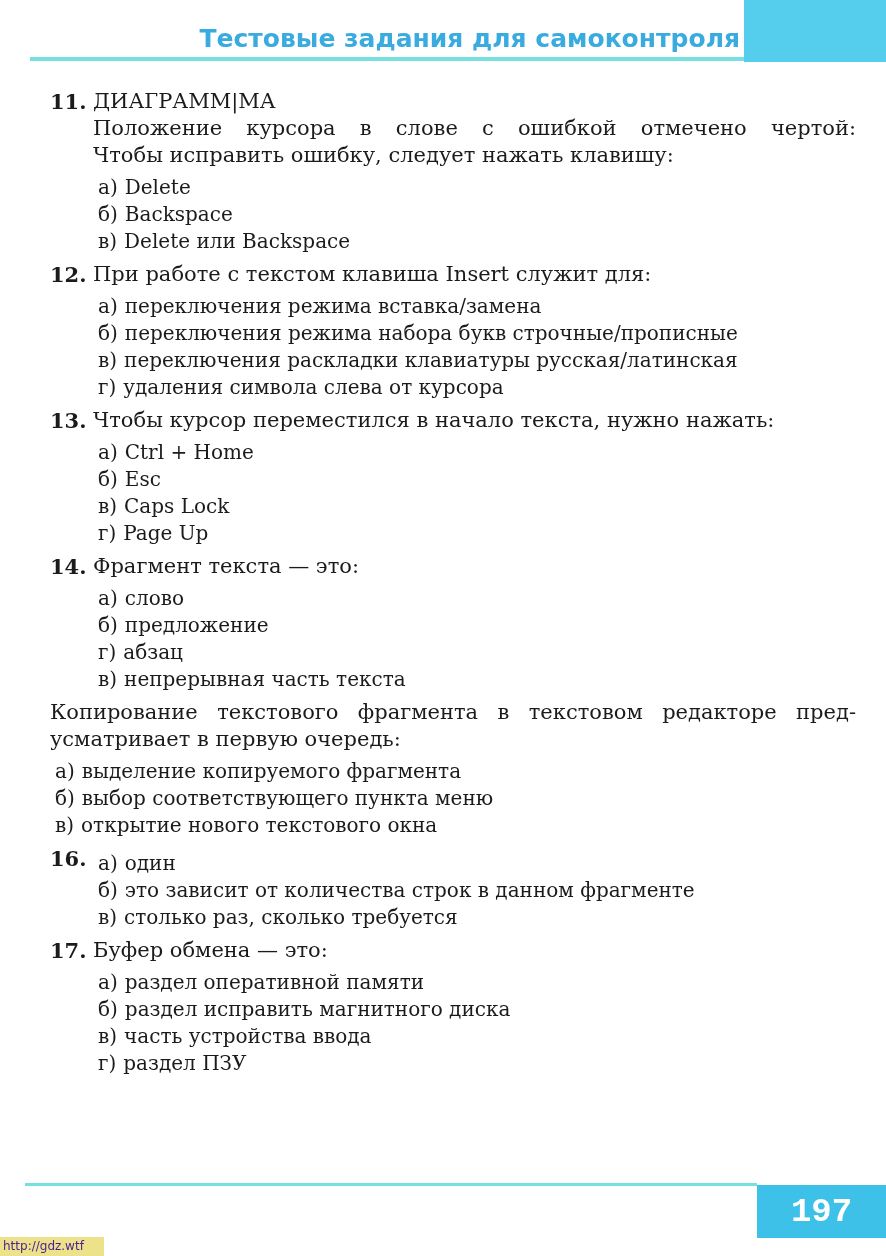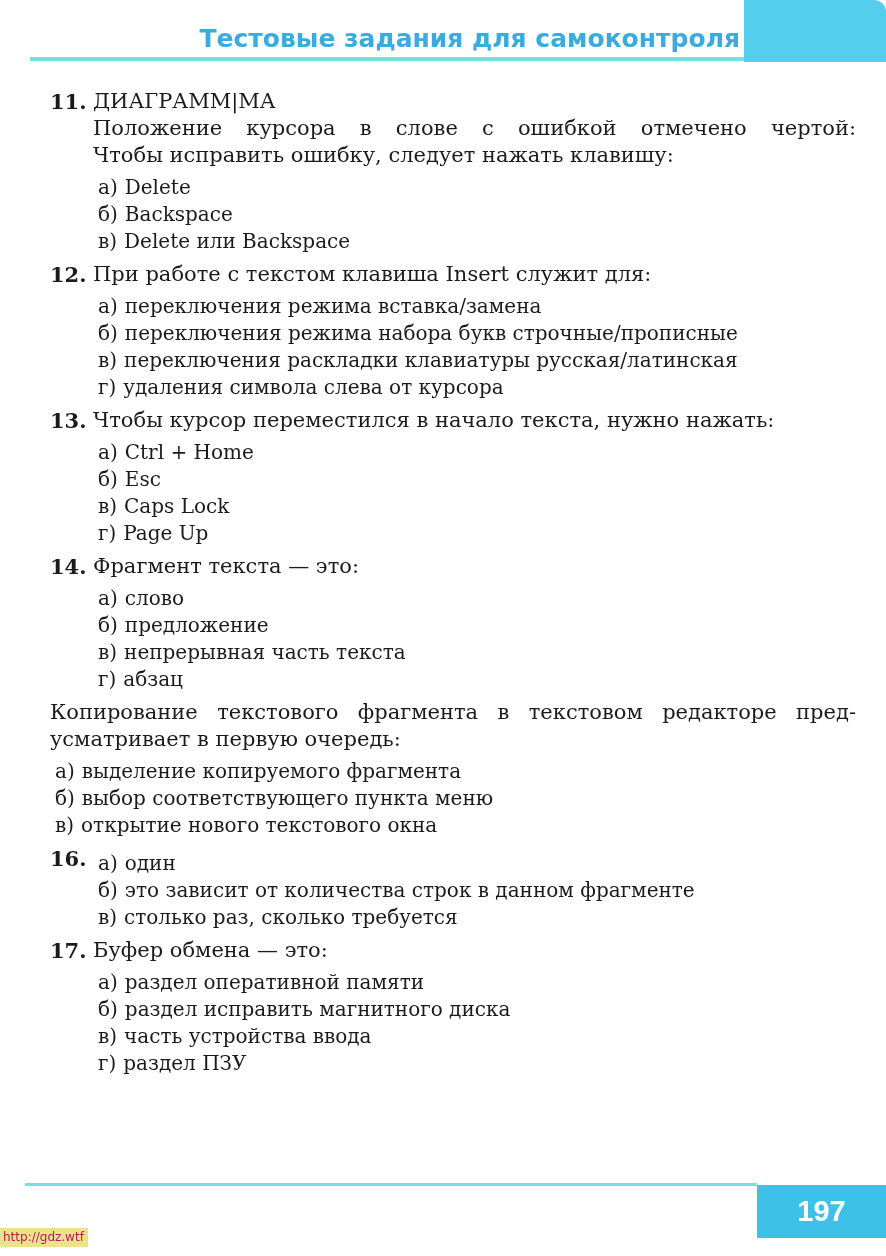--- a/index.html
+++ b/index.html
@@ -11,21 +11,20 @@
     --body-text:#1b1b1b;
   }
   html,body{margin:0;padding:0;}
   .page{
     position:relative;
     width:886px;height:1256px;
     background:#ffffff;
     overflow:hidden;
     font-family:"DejaVu Serif","Liberation Serif",serif;
     color:var(--body-text);
-    border-radius:12px;
   }
   
   .corner-accent{
     position:absolute;top:0;left:744px;right:0;height:62px;
     background:var(--corner-block);
   }
   .header-title{
     position:absolute;top:25px;right:146px;
     font-family:"DejaVu Sans","Liberation Sans",sans-serif;
     font-weight:bold;font-size:25px;line-height:28px;
@@ -55,29 +54,29 @@
   .footer-rule{
     position:absolute;top:1183px;left:25px;width:732px;height:3px;
     background:var(--rule);
   }
   .page-badge{
     position:absolute;top:1185px;left:757px;width:129px;height:53px;
     background:var(--page-block);
     display:flex;align-items:center;justify-content:center;
   }
   .page-num{
-    font-family:Liberation Sans, sans-serif;
-    font-weight:bold;font-size:29px;color:#ffffff;
+    font-family:Liberation Mono, monospace;
+    font-weight:bold;font-size:34px;color:#ffffff;
   }
   .watermark{
-    position:absolute;left:0;bottom:9px;
+    position:absolute;left:0;bottom:0;
     background:var(--watermark-bg);
     font-family:"DejaVu Sans","Liberation Sans",sans-serif;
-    font-size:12px;line-height:15px;color:#be185d;
-    padding:2px 4px 2px 3px;
+    font-size:12px;line-height:15px;color:#4c1d95;
+    padding:2px 20px 2px 3px;
   }
 </style>
 </head>
 <body>
 
 <div class="page">
 
   <div class="corner-accent"></div>
   <div class="header-title">Тестовые задания для самоконтроля</div>
   <div class="header-rule"></div>
@@ -143,23 +142,23 @@
       <div class="qnum">14.</div>
       <div class="qbody">
         <div class="qlines">
     <div class="qline">Фрагмент текста — это:</div>
   </div>
         <div class="options">
     <div class="option"><span class="opt-letter">а)</span><span class="opt-text">слово</span></div>
 
     <div class="option"><span class="opt-letter">б)</span><span class="opt-text">предложение</span></div>
 
+    <div class="option"><span class="opt-letter">г)</span><span class="opt-text">абзац</span></div>
+
     <div class="option"><span class="opt-letter">в)</span><span class="opt-text">непрерывная часть текста</span></div>
-
-    <div class="option"><span class="opt-letter">г)</span><span class="opt-text">абзац</span></div>
   </div>
       </div>
     </div>
 
     <div class="question">
       <div class="qbody">
         <div class="qlines">
     <div class="qline just">Копирование текстового фрагмента в текстовом редакторе пред-</div>
 
     <div class="qline">усматривает в первую очередь:</div>

